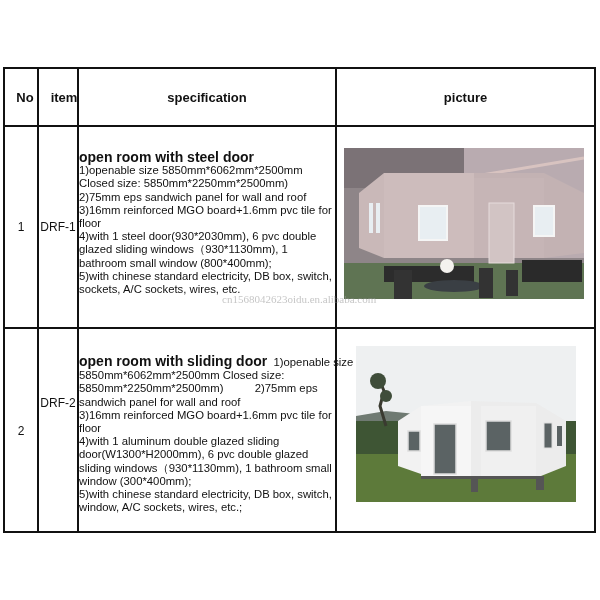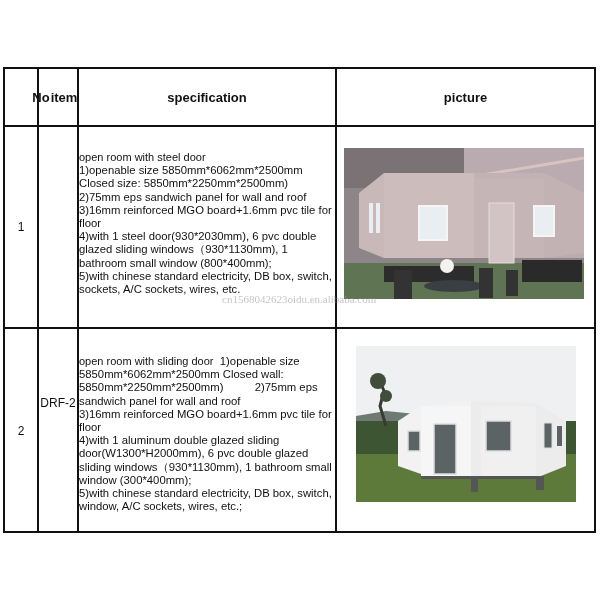--- a/index.html
+++ b/index.html
@@ -7,44 +7,45 @@
          font-family: "Liberation Sans", sans-serif; color: #111; }
   .tbl { position: absolute; left: 3px; top: 67px; width: 593px; height: 466px;
          border: 2px solid #111; box-sizing: border-box; }
   .vline { position: absolute; top: 0; bottom: 0; width: 2px; background: #111; }
   .hline { position: absolute; left: 0; right: 0; height: 2px; background: #111; }
   .hdr { position: absolute; top: 0; height: 57px; display: flex; align-items: center;
          justify-content: center; font-weight: bold; font-size: 13px; }
   .cell-center { position: absolute; display: flex; align-items: center; justify-content: center;
                  font-size: 12px; }
   .spec { position: absolute; font-size: 11.3px; line-height: 13.2px; color: #111; }
-  .spec .title { font-weight: normal; font-size: 11px; }
+  .spec .title { font-weight: bold; font-size: 14px; }
   .spec div { white-space: nowrap; }
   .pic { position: absolute; overflow: hidden; }
   .watermark { position: absolute; left: 222px; top: 293px; font-size: 11px; color: rgba(150,150,150,0.55);
                white-space: nowrap; font-family: Liberation Serif, serif; }
 </style>
 </head>
 <body>
 
 <div class="tbl">
 
   <div class="vline" style="left:32px"></div>
   <div class="vline" style="left:72px"></div>
   <div class="vline" style="left:330px"></div>
 
   <div class="hline" style="top:56px"></div>
   <div class="hline" style="top:258px"></div>
 
-  <div class="hdr" style="left:16px;width:40px">No</div>
+  <div class="hdr" style="left:0;width:40px">No</div>
   <div class="hdr" style="left:34px;width:50px">item</div>
   <div class="hdr" style="left:332px;width:257px">picture</div>
   <div class="hdr" style="left:74px;width:256px">specification</div>
 
   <div class="cell-center" style="left:0;width:32px;top:58px;height:200px">1</div>
+  <div class="cell-center" style="left:34px;width:38px;top:58px;height:200px">DRF-1</div>
   <div class="spec" style="left:74px;top:82px">
     <div class="title">open room with steel door</div>
     <div>1)openable size 5850mm*6062mm*2500mm</div>
     <div>Closed size: 5850mm*2250mm*2500mm)</div>
     <div>2)75mm eps sandwich panel for wall and roof</div>
     <div>3)16mm reinforced MGO board+1.6mm pvc tile for</div>
     <div>floor</div>
     <div>4)with 1 steel door(930*2030mm), 6 pvc double</div>
     <div>glazed sliding windows（930*1130mm), 1</div>
     <div>bathroom small window (800*400mm);</div>
@@ -74,21 +75,21 @@
       <rect x="50" y="122" width="18" height="29" fill="#333"></rect>
       <rect x="135" y="120" width="14" height="30" fill="#333"></rect>
       <rect x="162" y="122" width="12" height="26" fill="#333"></rect>
     </svg>
   </div>
 
   <div class="cell-center" style="left:0;width:32px;top:260px;height:204px">2</div>
   <div class="cell-center" style="left:34px;width:38px;top:260px;height:148px">DRF-2</div>
   <div class="spec" style="left:74px;top:286px">
     <div><span class="title">open room with sliding door</span><span style="white-space:pre">  1)openable size</span></div>
-    <div>5850mm*6062mm*2500mm Closed wall:</div>
+    <div>5850mm*6062mm*2500mm Closed size:</div>
     <div style="white-space:pre">5850mm*2250mm*2500mm)          2)75mm eps</div>
     <div>sandwich panel for wall and roof</div>
     <div>3)16mm reinforced MGO board+1.6mm pvc tile for</div>
     <div>floor</div>
     <div>4)with 1 aluminum double glazed sliding</div>
     <div>door(W1300*H2000mm), 6 pvc double glazed</div>
     <div>sliding windows（930*1130mm), 1 bathroom small</div>
     <div>window (300*400mm);</div>
     <div>5)with chinese standard electricity, DB box, switch,</div>
     <div>window, A/C sockets, wires, etc.;</div>

